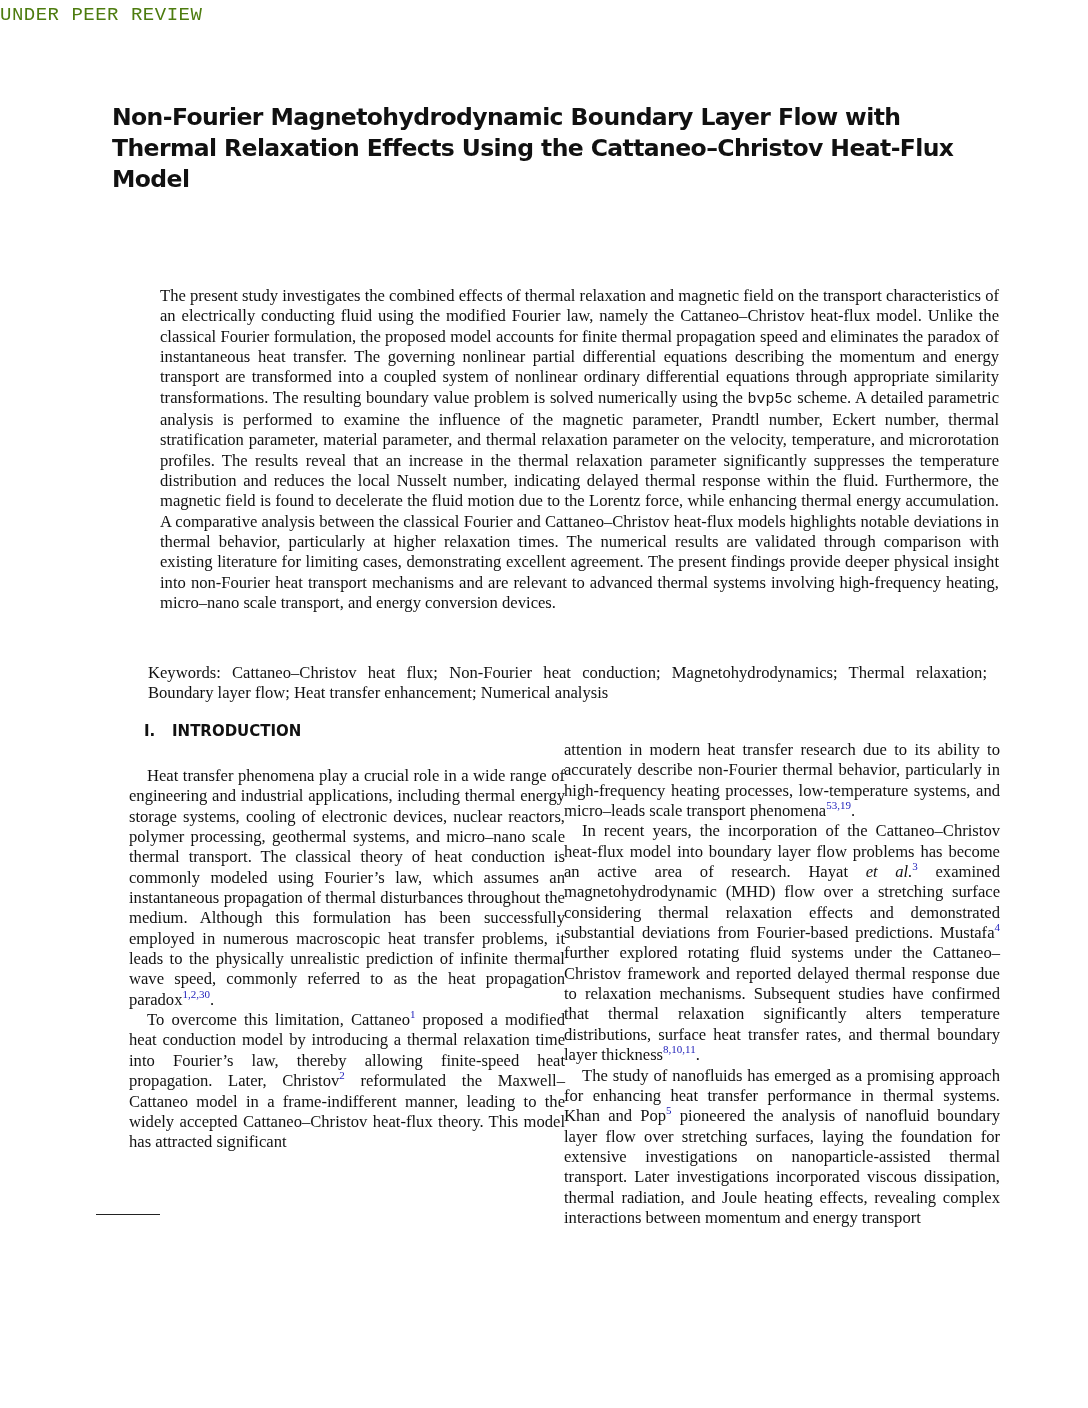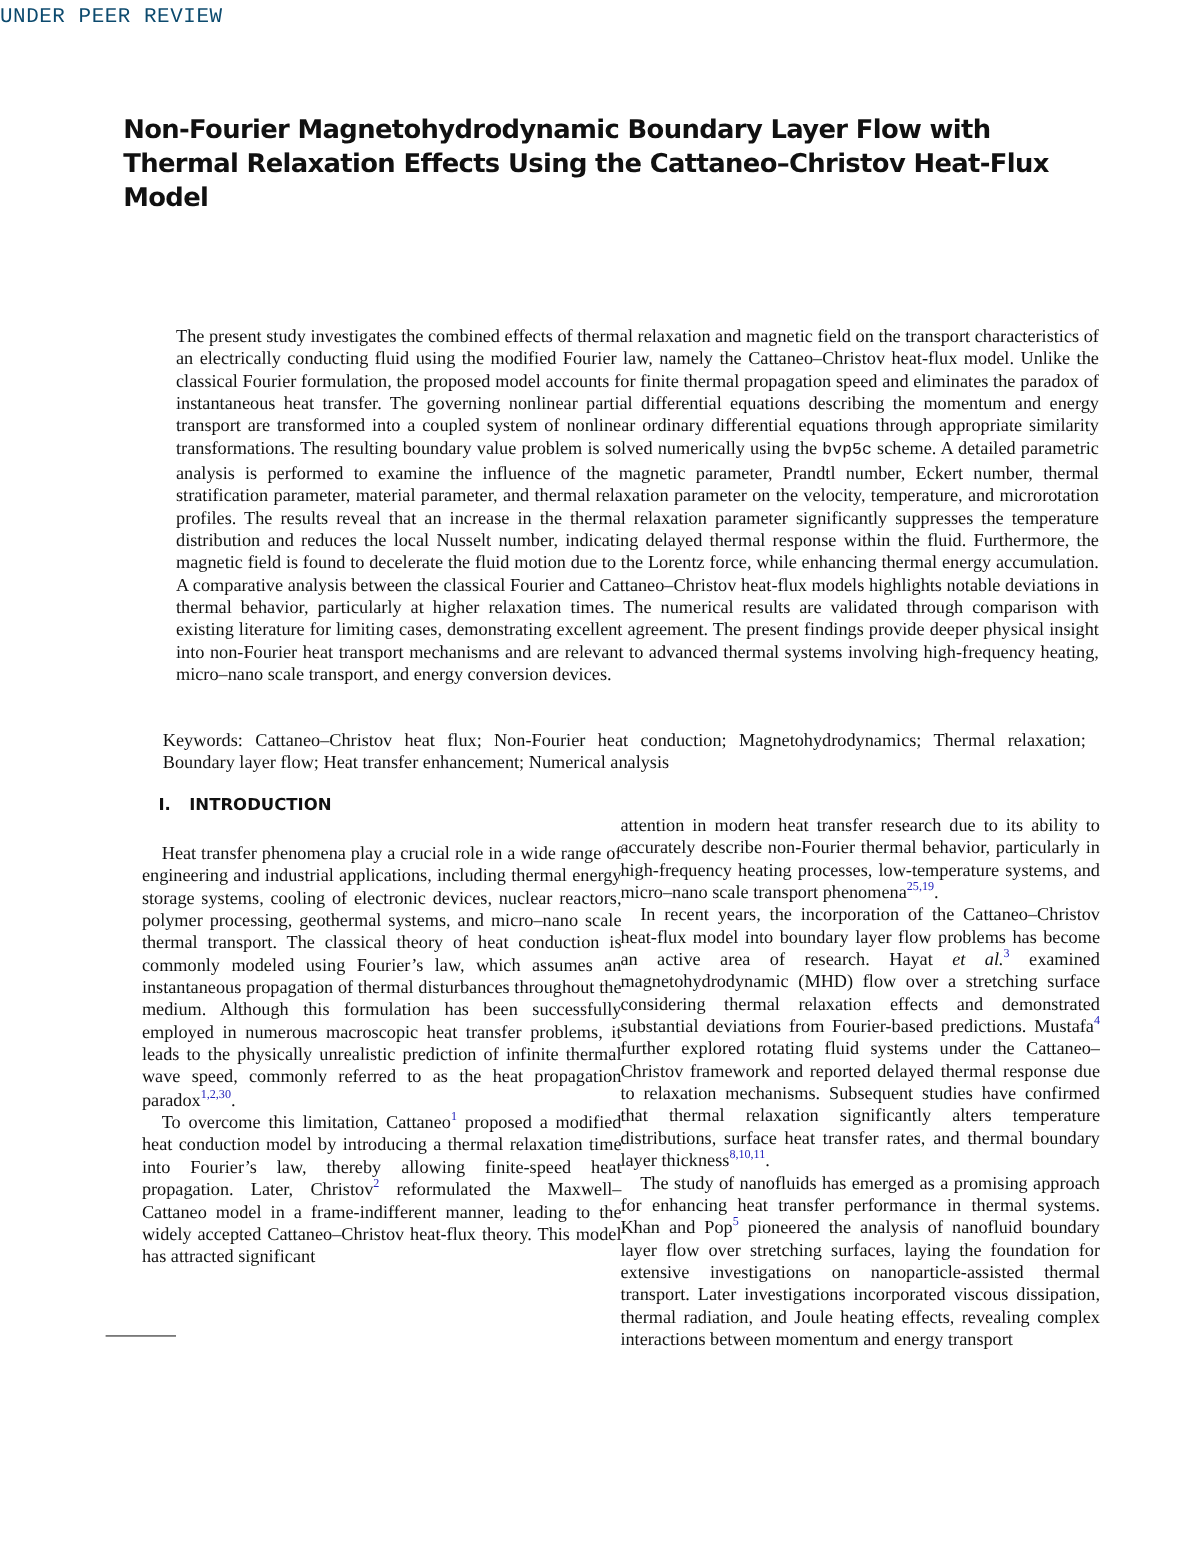--- a/index.html
+++ b/index.html
@@ -1,27 +1,27 @@
 <!DOCTYPE html>
 <html><head>
 <meta charset="utf-8">
 <style>
   html, body { margin: 0; padding: 0; background: #ffffff; }
   body { width: 1088px; height: 1408px; position: relative; overflow: hidden; color: #111; }
   .watermark {
     position: absolute; left: 0; top: 4px;
-    font-family: "Liberation Mono", monospace; font-size: 19px; letter-spacing: 0.5px; color: #0c4a6e;
+    font-family: "Liberation Mono", monospace; font-size: 19px; letter-spacing: 0.5px; color: #4d7c0f;
   }
   .title {
     position: absolute; left: 96px; top: 86px; width: 900px;
     font-family: "DejaVu Sans", sans-serif; font-weight: bold; font-size: 23.5px; line-height: 31px;
     letter-spacing: -0.6px; color: #111;
   }
   .abstract {
-    position: absolute; left: 160px; top: 296px; width: 839px;
+    position: absolute; left: 160px; top: 286px; width: 839px;
     font-family: "Liberation Serif", serif; font-size: 16.6px; line-height: 20.35px;
     text-align: justify; hyphens: auto; color: #111;
   }
   .abstract .code { font-family: "Liberation Mono", monospace; font-size: 15px; }
   .keywords {
     position: absolute; left: 148px; top: 663px; width: 839px;
     font-family: "Liberation Serif", serif; font-size: 16.6px; line-height: 20.35px;
     text-align: justify; color: #111;
   }
   .section-heading {
@@ -57,16 +57,16 @@
 <div class="section-heading"><span class="num">I.</span><span>INTRODUCTION</span></div>
 
 <div class="col col-left">
   <p><span>Heat transfer phenomena play a crucial role in a wide range of engineering and industrial applications, including thermal energy storage systems, cooling of electronic devices, nuclear reactors, polymer processing, geothermal systems, and micro–nano scale thermal transport. The classical theory of heat conduction is commonly modeled using Fourier’s law, which assumes an instantaneous propagation of thermal disturbances throughout the medium. Although this formulation has been successfully employed in numerous macroscopic heat transfer problems, it leads to the physically unrealistic prediction of infinite thermal wave speed, commonly referred to as the heat propagation paradox</span><sup class="cite">1,2,30</sup><span>.</span></p>
   <p><span>To overcome this limitation, Cattaneo</span><sup class="cite">1</sup><span> proposed a modified heat conduction model by introducing a thermal relaxation time into Fourier’s law, thereby allowing finite-speed heat propagation. Later, Christov</span><sup class="cite">2</sup><span> reformulated the Maxwell–Cattaneo model in a frame-indifferent manner, leading to the widely accepted Cattaneo–Christov heat-flux theory. This model has attracted significant</span></p>
 </div>
 
 <div class="footnote-rule"></div>
 
 <div class="col col-right">
-  <p class="noindent"><span>attention in modern heat transfer research due to its ability to accurately describe non-Fourier thermal behavior, particularly in high-frequency heating processes, low-temperature systems, and micro–nano scale transport phenomena</span><sup class="cite">25,19</sup><span>.</span></p>
+  <p class="noindent"><span>attention in modern heat transfer research due to its ability to accurately describe non-Fourier thermal behavior, particularly in high-frequency heating processes, low-temperature systems, and micro–leads scale transport phenomena</span><sup class="cite">53,19</sup><span>.</span></p>
   <p><span>In recent years, the incorporation of the Cattaneo–Christov heat-flux model into boundary layer flow problems has become an active area of research. Hayat </span><i>et al.</i><sup class="cite">3</sup><span> examined magnetohydrodynamic (MHD) flow over a stretching surface considering thermal relaxation effects and demonstrated substantial deviations from Fourier-based predictions. Mustafa</span><sup class="cite">4</sup><span> further explored rotating fluid systems under the Cattaneo–Christov framework and reported delayed thermal response due to relaxation mechanisms. Subsequent studies have confirmed that thermal relaxation significantly alters temperature distributions, surface heat transfer rates, and thermal boundary layer thickness</span><sup class="cite">8,10,11</sup><span>.</span></p>
   <p><span>The study of nanofluids has emerged as a promising approach for enhancing heat transfer performance in thermal systems. Khan and Pop</span><sup class="cite">5</sup><span> pioneered the analysis of nanofluid boundary layer flow over stretching surfaces, laying the foundation for extensive investigations on nanoparticle-assisted thermal transport. Later investigations incorporated viscous dissipation, thermal radiation, and Joule heating effects, revealing complex interactions between momentum and energy transport</span></p>
 </div>
 
 </body></html>

